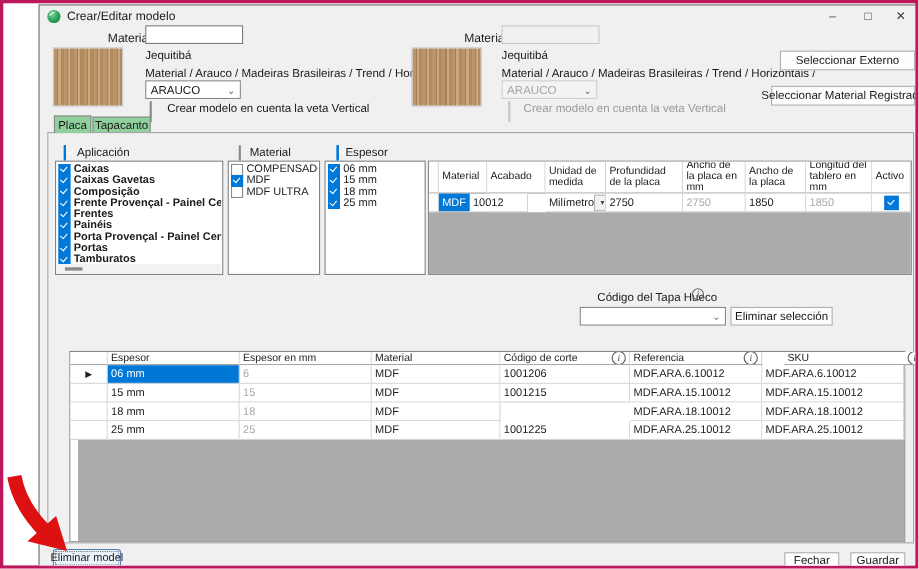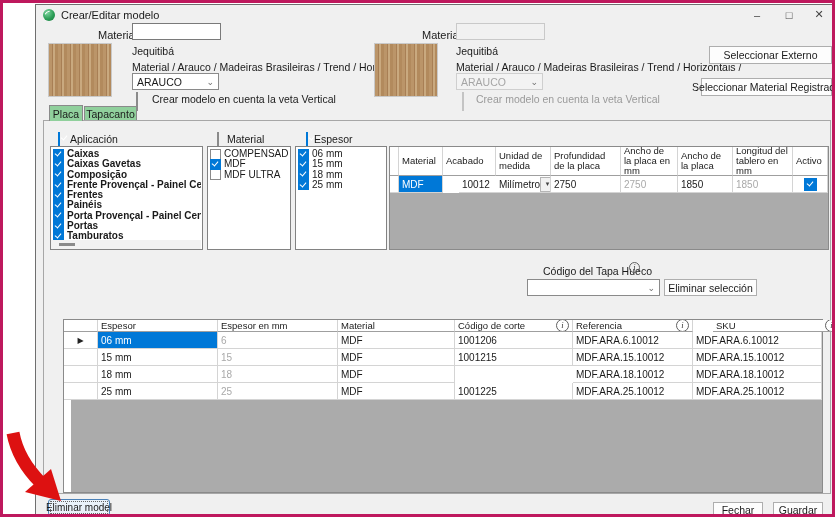--- a/index.html
+++ b/index.html
@@ -192,21 +192,21 @@
   <div class="abs gh" style="left:396px;top:144px;width:44px;height:29px;">Material</div>
   <div class="abs gh" style="left:440px;top:144px;width:53px;height:29px;">Acabado</div>
   <div class="abs gh" style="left:493px;top:144px;width:55px;height:29px;">Unidad de medida</div>
   <div class="abs gh" style="left:548px;top:144px;width:70px;height:29px;">Profundidad de la placa</div>
   <div class="abs gh" style="left:618px;top:144px;width:57px;height:29px;">Ancho de la placa en mm</div>
   <div class="abs gh" style="left:675px;top:144px;width:55px;height:29px;">Ancho de la placa</div>
   <div class="abs gh" style="left:730px;top:144px;width:60px;height:29px;">Longitud del tablero en mm</div>
   <div class="abs gh" style="left:790px;top:144px;width:35px;height:29px;">Activo</div>
   <div class="abs gc" style="left:387px;top:173px;width:9px;height:17px;"></div>
   <div class="abs gc sel" style="left:396px;top:173px;width:44px;height:17px;">MDF</div>
-  <div class="abs gc" style="left:456px;top:173px;width:53px;height:17px;">10012</div>
+  <div class="abs gc" style="left:424px;top:173px;width:53px;height:17px;">10012</div>
   <div class="abs gc" style="left:493px;top:173px;width:55px;height:17px;justify-content:space-between;">
     <span>Milímetro</span>
     <span class="combobtn">▾</span>
   </div>
   <div class="abs gc" style="left:548px;top:173px;width:70px;height:17px;">2750</div>
   <div class="abs gc dim" style="left:618px;top:173px;width:57px;height:17px;">2750</div>
   <div class="abs gc" style="left:675px;top:173px;width:55px;height:17px;">1850</div>
   <div class="abs gc dim" style="left:730px;top:173px;width:60px;height:17px;">1850</div>
   <div class="abs gc" style="left:790px;top:173px;width:35px;height:17px;justify-content:center;">
       <span class="cb on"></span>

